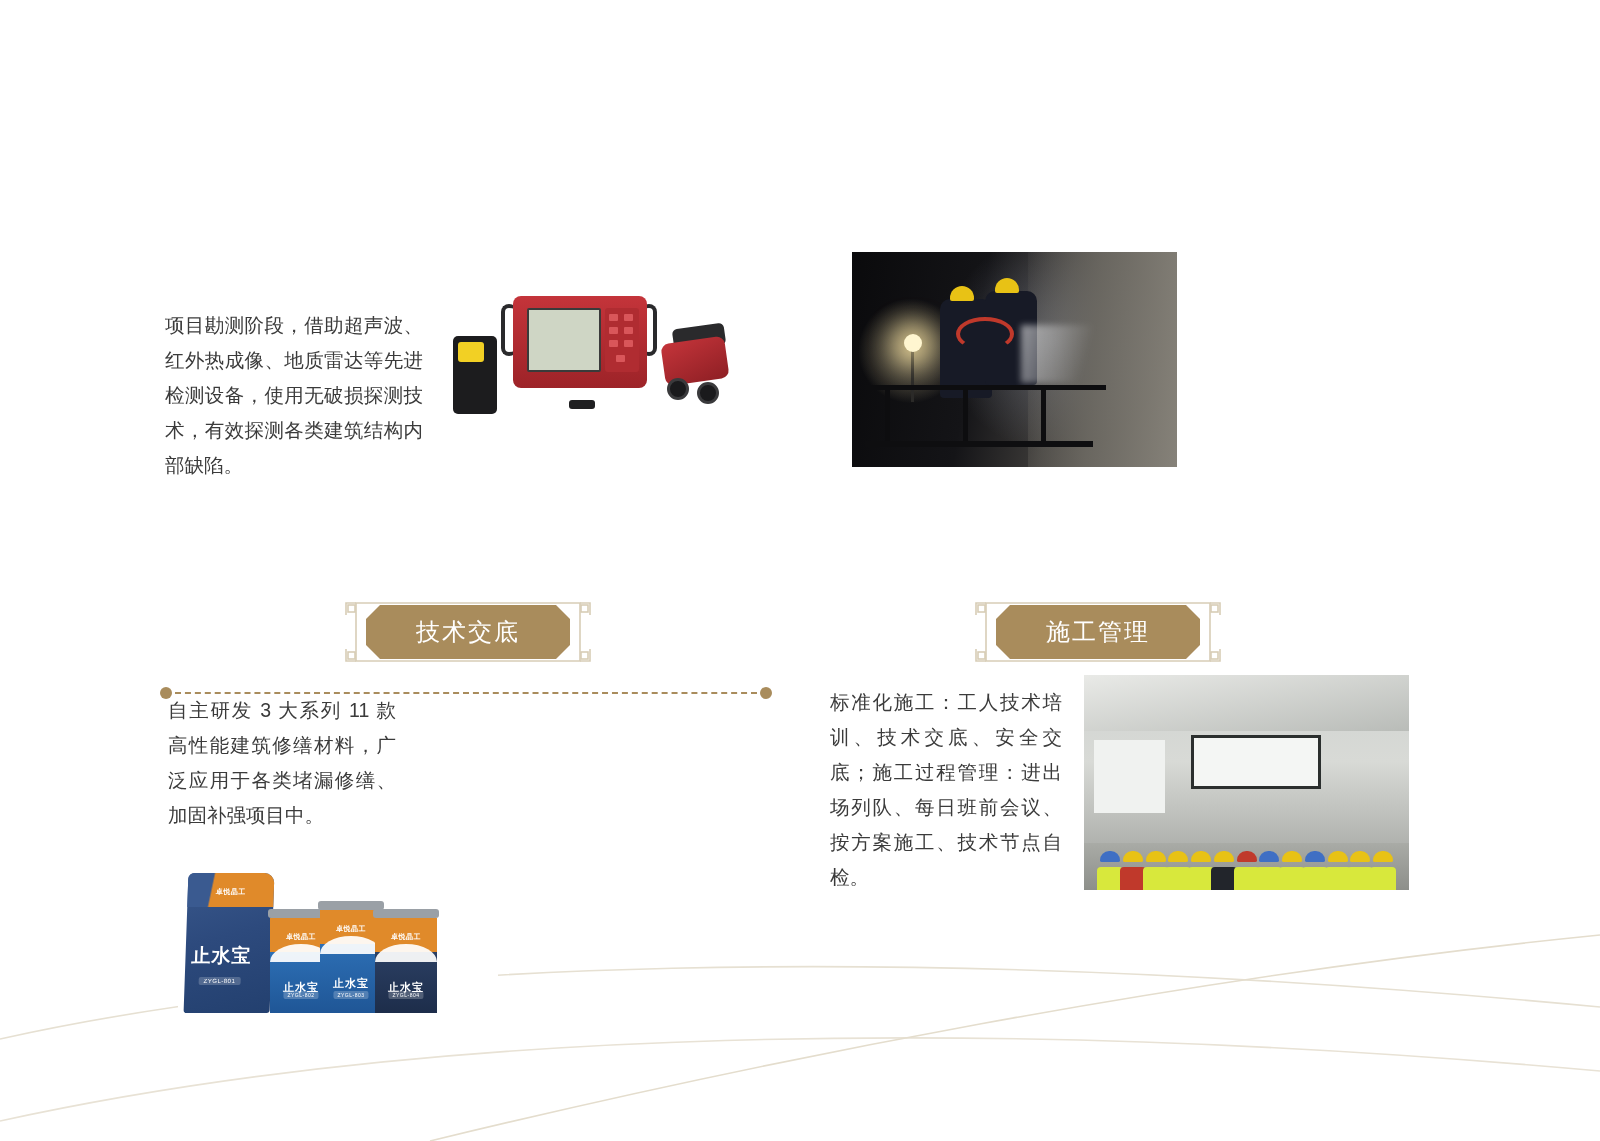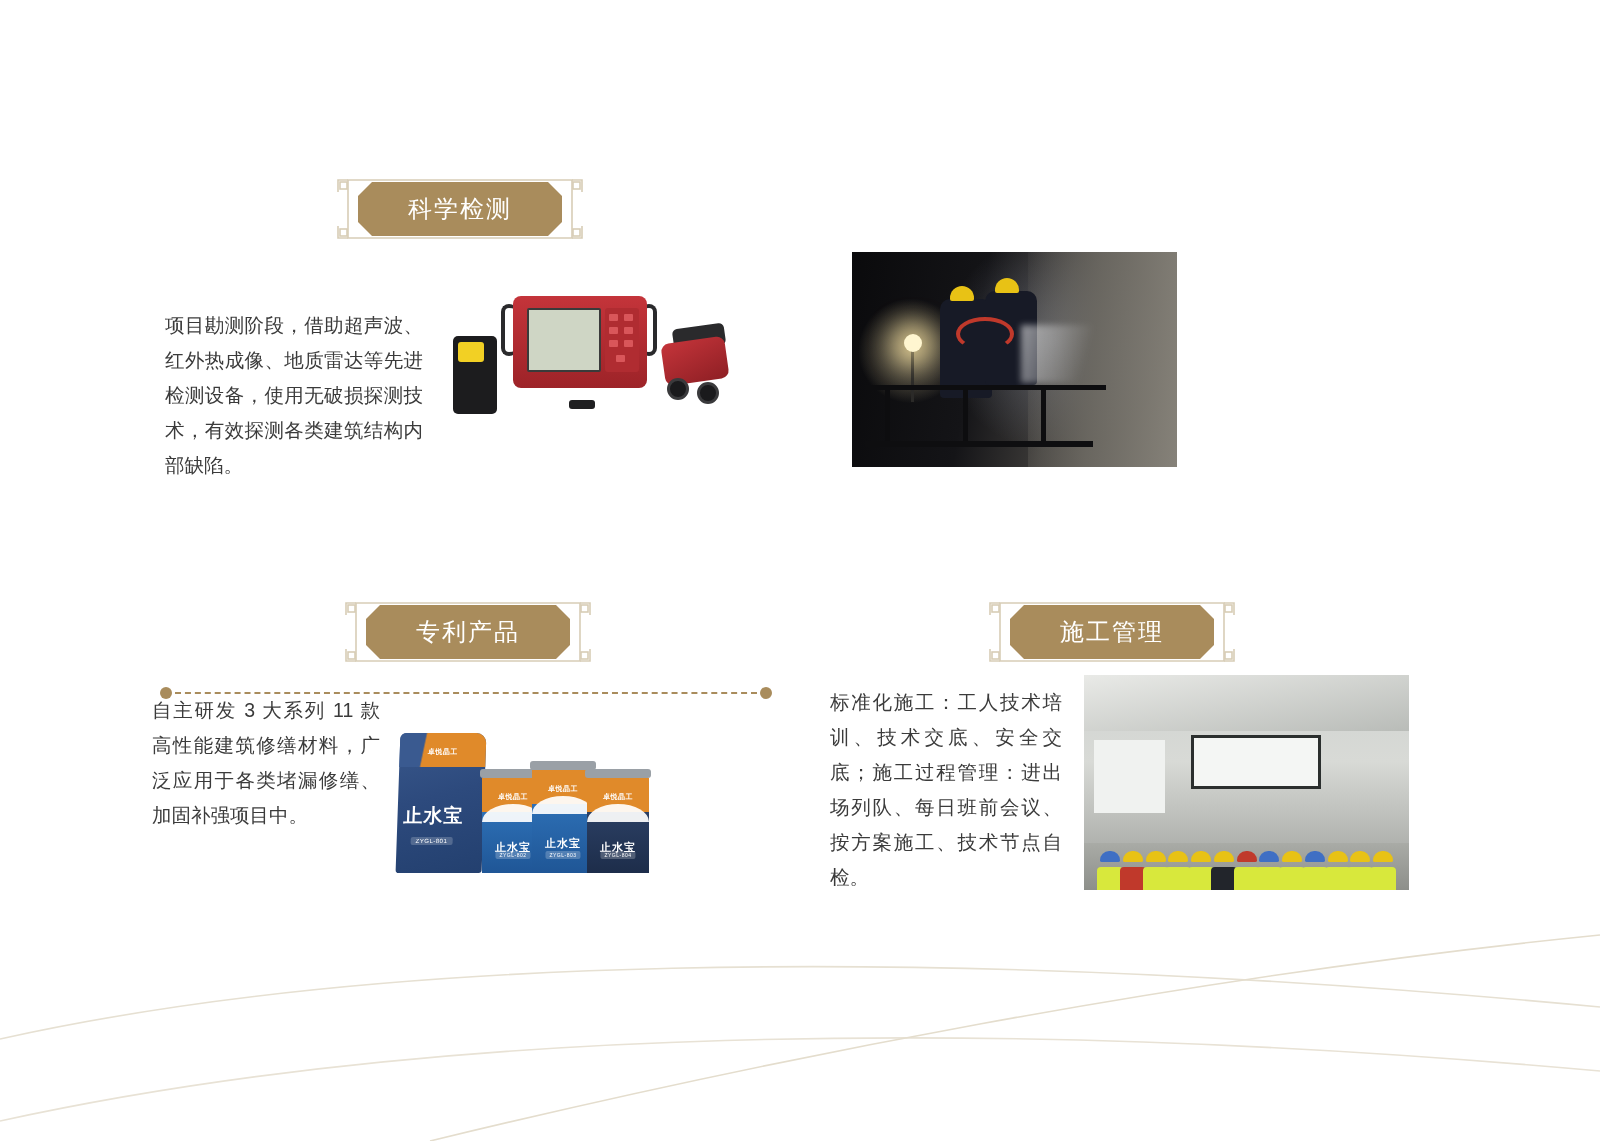--- a/index.html
+++ b/index.html
@@ -24,21 +24,21 @@
   .q-tl { left:0;   top:150px; width:800px; height:400px; }
   .q-tr { left:800px; top:150px; width:800px; height:400px; }
   .q-bl { left:0;   top:575px; width:800px; height:400px; }
   .q-br { left:800px; top:575px; width:800px; height:400px; }
 
   
   .badge-wrap { position:absolute; width:260px; height:78px; }
   .q-tl .badge-wrap { left:330px; top:20px; }
   .q-tr .badge-wrap { left:186px; top:20px; }
   .q-bl .badge-wrap { left:338px; top:18px; }
-  .q-br .badge-wrap { left:182px; top:18px; }
+  .q-br .badge-wrap { left:168px; top:18px; }
 
   .badge-frame { position:absolute; inset:0; }
   .badge-plaque {
     position:absolute;
     left:28px; top:12px;
     width:204px; height:54px;
     background:#a98c5c;
     clip-path: polygon(14px 0, calc(100% - 14px) 0, 100% 14px, 100% calc(100% - 14px),
                        calc(100% - 14px) 100%, 14px 100%, 0 calc(100% - 14px), 0 14px);
     display:flex; align-items:center; justify-content:center;
@@ -48,21 +48,21 @@
     font-size:24px;
     letter-spacing:2px;
     line-height:1;
     white-space:nowrap;
   }
 
   
   .content { position:absolute; display:flex; align-items:flex-start; }
   .q-tl .content { left:165px; top:118px; width:600px; }
   .q-tr .content { left:30px;  top:110px; width:620px; }
-  .q-bl .content { left:152px; top:118px; width:600px; }
+  .q-bl .content { left:168px; top:118px; width:600px;flex-direction:column; }
   .q-br .content { left:30px;  top:110px; width:620px; }
 
   .body-text {
     color:#3b3b3b;
     font-size:19.5px;
     line-height:35px;
     text-align:justify;
     text-justify:inter-ideograph;
   }
   .q-tl .body-text { width:258px;margin-top:40px; }
@@ -208,35 +208,20 @@
   <svg class="bg-curves" viewBox="0 0 1600 230" preserveAspectRatio="none">
     <path d="M0,128 C360,48 900,30 1600,96" fill="none" stroke="#e6e0d2" stroke-width="1.6"></path>
     <path d="M0,210 C420,118 980,104 1600,160" fill="none" stroke="#e8e2d5" stroke-width="1.6"></path>
     <path d="M430,230 C760,150 1180,66 1600,24" fill="none" stroke="#e4ddcd" stroke-width="1.6"></path>
   </svg>
 
   <div class="grid">
 
     <div class="quad q-tl">
 
-      <div class="badge-wrap">
-        <svg class="badge-frame" viewBox="0 0 260 78" preserveAspectRatio="none">
-          <g fill="none" stroke="#d8cdb6" stroke-width="1.6">
-            <path d="M18,10 H242 V68 H18 Z"></path>
-            <path d="M18,10 H8 V22 M18,68 H8 V56 M242,10 H252 V22 M242,68 H252 V56"></path>
-            <rect x="10" y="12" width="7" height="7"></rect>
-            <rect x="10" y="59" width="7" height="7"></rect>
-            <rect x="243" y="12" width="7" height="7"></rect>
-            <rect x="243" y="59" width="7" height="7"></rect>
-          </g>
-        </svg>
-        <div class="badge-plaque">
-          <span class="badge-text">科学检测</span>
-        </div>
-      </div>
 
       <div class="content">
         <div class="body-text">项目勘测阶段，借助超声波、红外热成像、地质雷达等先进检测设备，使用无破损探测技术，有效探测各类建筑结构内部缺陷。</div>
 
         <div class="media m-device">
           <div class="dev-strap"></div>
           <div class="dev-strap2"></div>
           <div class="dev-case">
             <div class="dev-case-y"></div>
           </div>
@@ -300,21 +285,21 @@
           <g fill="none" stroke="#d8cdb6" stroke-width="1.6">
             <path d="M18,10 H242 V68 H18 Z"></path>
             <path d="M18,10 H8 V22 M18,68 H8 V56 M242,10 H252 V22 M242,68 H252 V56"></path>
             <rect x="10" y="12" width="7" height="7"></rect>
             <rect x="10" y="59" width="7" height="7"></rect>
             <rect x="243" y="12" width="7" height="7"></rect>
             <rect x="243" y="59" width="7" height="7"></rect>
           </g>
         </svg>
         <div class="badge-plaque">
-          <span class="badge-text">专利产品</span>
+          <span class="badge-text">技术交底</span>
         </div>
       </div>
 
       <div class="content">
         <div class="body-text">自主研发 3 大系列 11 款高性能建筑修缮材料，广泛应用于各类堵漏修缮、加固补强项目中。</div>
 
         <div class="media m-product">
 
           <div class="prod bag">
             <div class="bag-top"></div>

